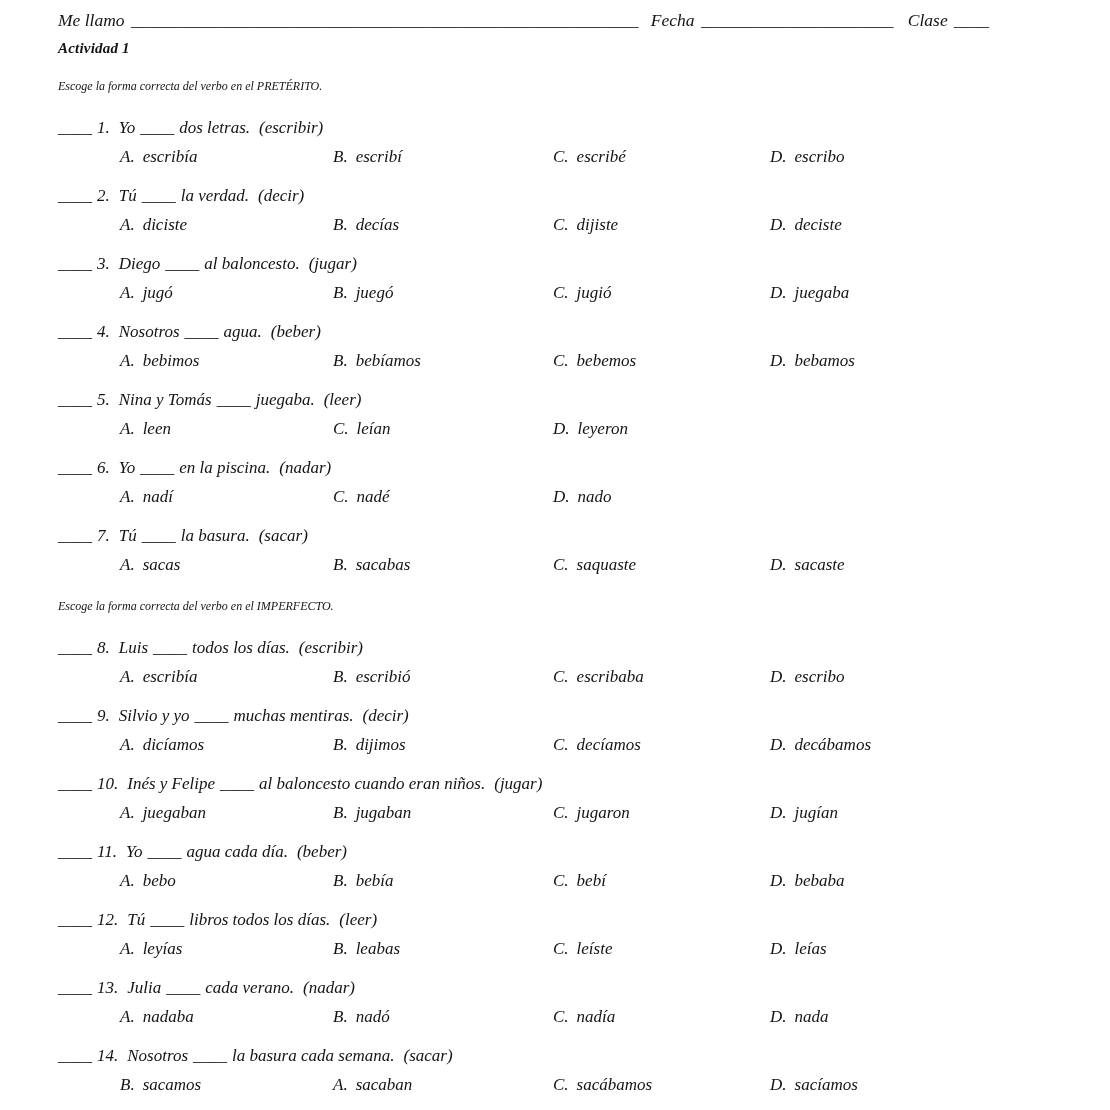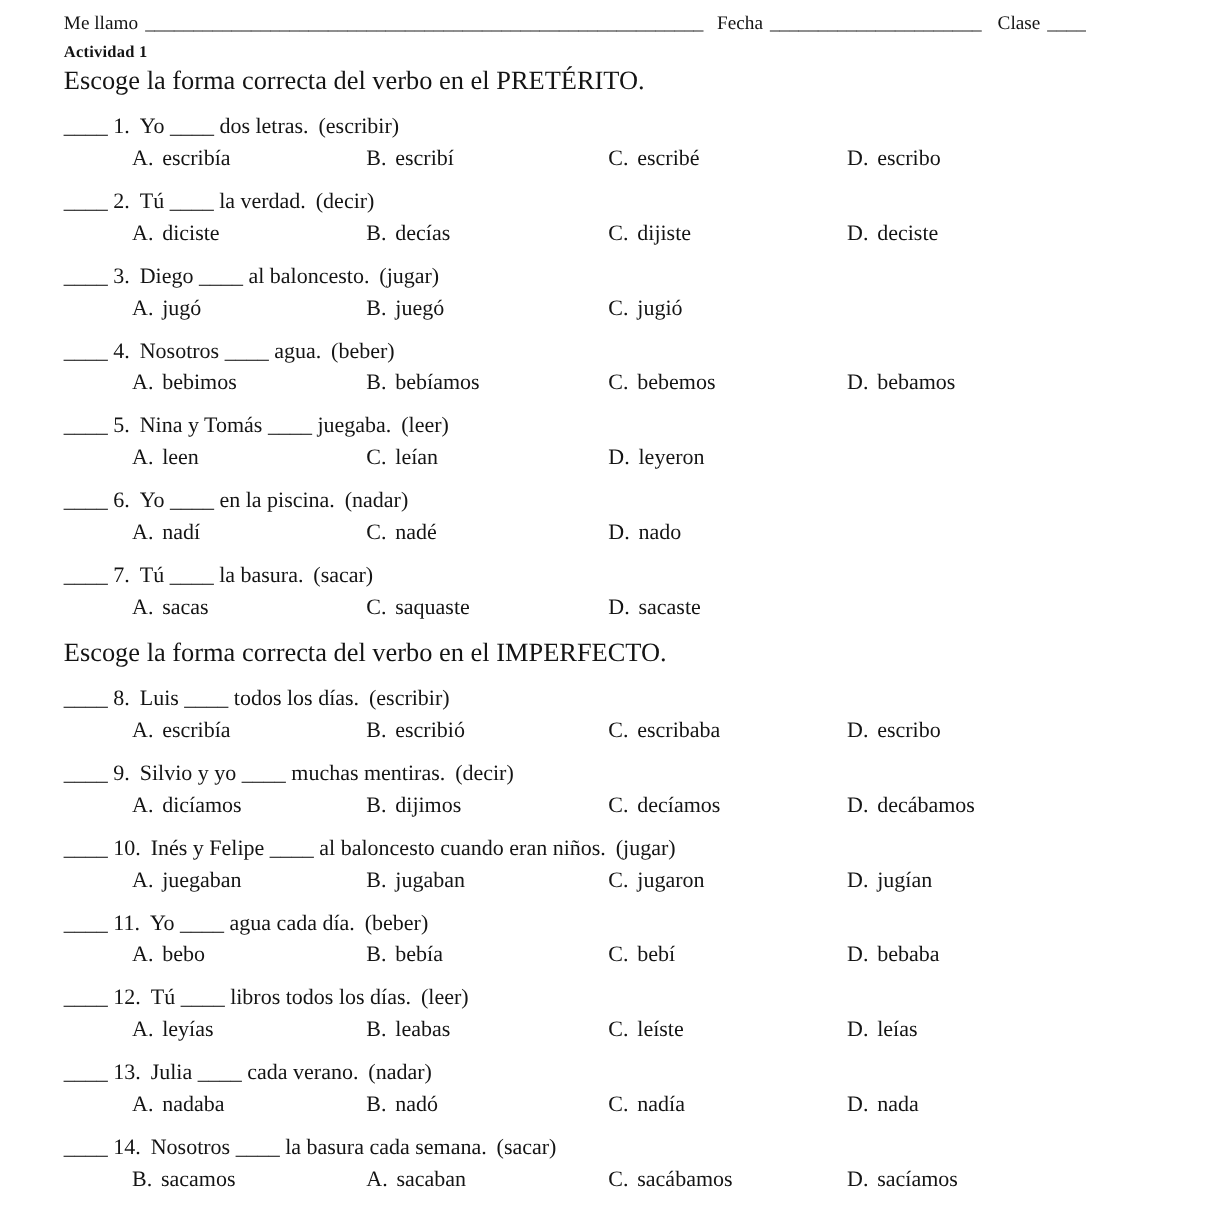--- a/index.html
+++ b/index.html
@@ -9,20 +9,21 @@
   }
   body {
     width: 1110px;
     height: 1110px;
     overflow: hidden;
     font-family: "Liberation Serif", "DejaVu Serif", serif;
     color: #141414;
   }
   .page {
     padding: 8px 36px 0 58px;
+    font-style: italic;
   }
   .header-row {
     font-size: 17.5px;
     line-height: 24px;
     white-space: nowrap;
   }
   .blank-text {
     letter-spacing: 0px;
     white-space: nowrap;
   }
@@ -30,30 +31,30 @@
   .header-row .lbl-clase { margin-left: 10px; }
   .header-row .blank-text { margin-left: 2px; }
   h1.title {
     font-size: 15px;
     font-weight: bold;
     line-height: 28px;
     margin: 2px 0 0 0;
     letter-spacing: 0.2px;
   }
   .instruction {
-    font-size: 24px;
+    font-size: 12px;
     line-height: 24px;
-    margin: 0 0 15px 0;
+    margin: 12px 0 15px 0;
   }
   section + section .instruction {
     margin-top: 15px;
   }
   .question {
     margin: 0 0 10px 0;
-    font-size: 20px;
+    font-size: 17px;
   }
   .q-line {
     line-height: 29px;
     white-space: nowrap;
   }
   .answer-blank { margin-right: 5px; }
   .q-num { margin-right: 9px; }
   .inline-blank { margin: 0 5px; }
   .q-verb { margin-left: 9px; }
   .options {
@@ -104,20 +105,21 @@
       <span class="option"><span class="opt-letter">D.</span><span class="opt-text">deciste</span></span>
     </div>
   </div>
 
   <div class="question">
     <div class="q-line"><span class="blank-text answer-blank">____</span><span class="q-num">3.</span><span class="q-sub">Diego</span><span class="blank-text inline-blank">____</span><span class="q-pred">al baloncesto.</span><span class="q-verb">(jugar)</span></div>
     <div class="options">
       <span class="option"><span class="opt-letter">A.</span><span class="opt-text">jugó</span></span>
       <span class="option"><span class="opt-letter">B.</span><span class="opt-text">juegó</span></span>
       <span class="option"><span class="opt-letter">C.</span><span class="opt-text">jugió</span></span>
+      <span class="option"><span class="opt-letter">D.</span><span class="opt-text">juegaba</span></span>
     </div>
   </div>
 
   <div class="question">
     <div class="q-line"><span class="blank-text answer-blank">____</span><span class="q-num">4.</span><span class="q-sub">Nosotros</span><span class="blank-text inline-blank">____</span><span class="q-pred">agua.</span><span class="q-verb">(beber)</span></div>
     <div class="options">
       <span class="option"><span class="opt-letter">A.</span><span class="opt-text">bebimos</span></span>
       <span class="option"><span class="opt-letter">B.</span><span class="opt-text">bebíamos</span></span>
       <span class="option"><span class="opt-letter">C.</span><span class="opt-text">bebemos</span></span>
       <span class="option"><span class="opt-letter">D.</span><span class="opt-text">bebamos</span></span>
@@ -139,20 +141,21 @@
       <span class="option"><span class="opt-letter">A.</span><span class="opt-text">nadí</span></span>
       <span class="option"><span class="opt-letter">C.</span><span class="opt-text">nadé</span></span>
       <span class="option"><span class="opt-letter">D.</span><span class="opt-text">nado</span></span>
     </div>
   </div>
 
   <div class="question">
     <div class="q-line"><span class="blank-text answer-blank">____</span><span class="q-num">7.</span><span class="q-sub">Tú</span><span class="blank-text inline-blank">____</span><span class="q-pred">la basura.</span><span class="q-verb">(sacar)</span></div>
     <div class="options">
       <span class="option"><span class="opt-letter">A.</span><span class="opt-text">sacas</span></span>
+      <span class="option"><span class="opt-letter">B.</span><span class="opt-text">sacabas</span></span>
       <span class="option"><span class="opt-letter">C.</span><span class="opt-text">saquaste</span></span>
       <span class="option"><span class="opt-letter">D.</span><span class="opt-text">sacaste</span></span>
     </div>
   </div>
 </div>
   </section>
 
   <section>
     <p class="instruction">Escoge la forma correcta del verbo en el IMPERFECTO.</p>
     <div class="questions">

